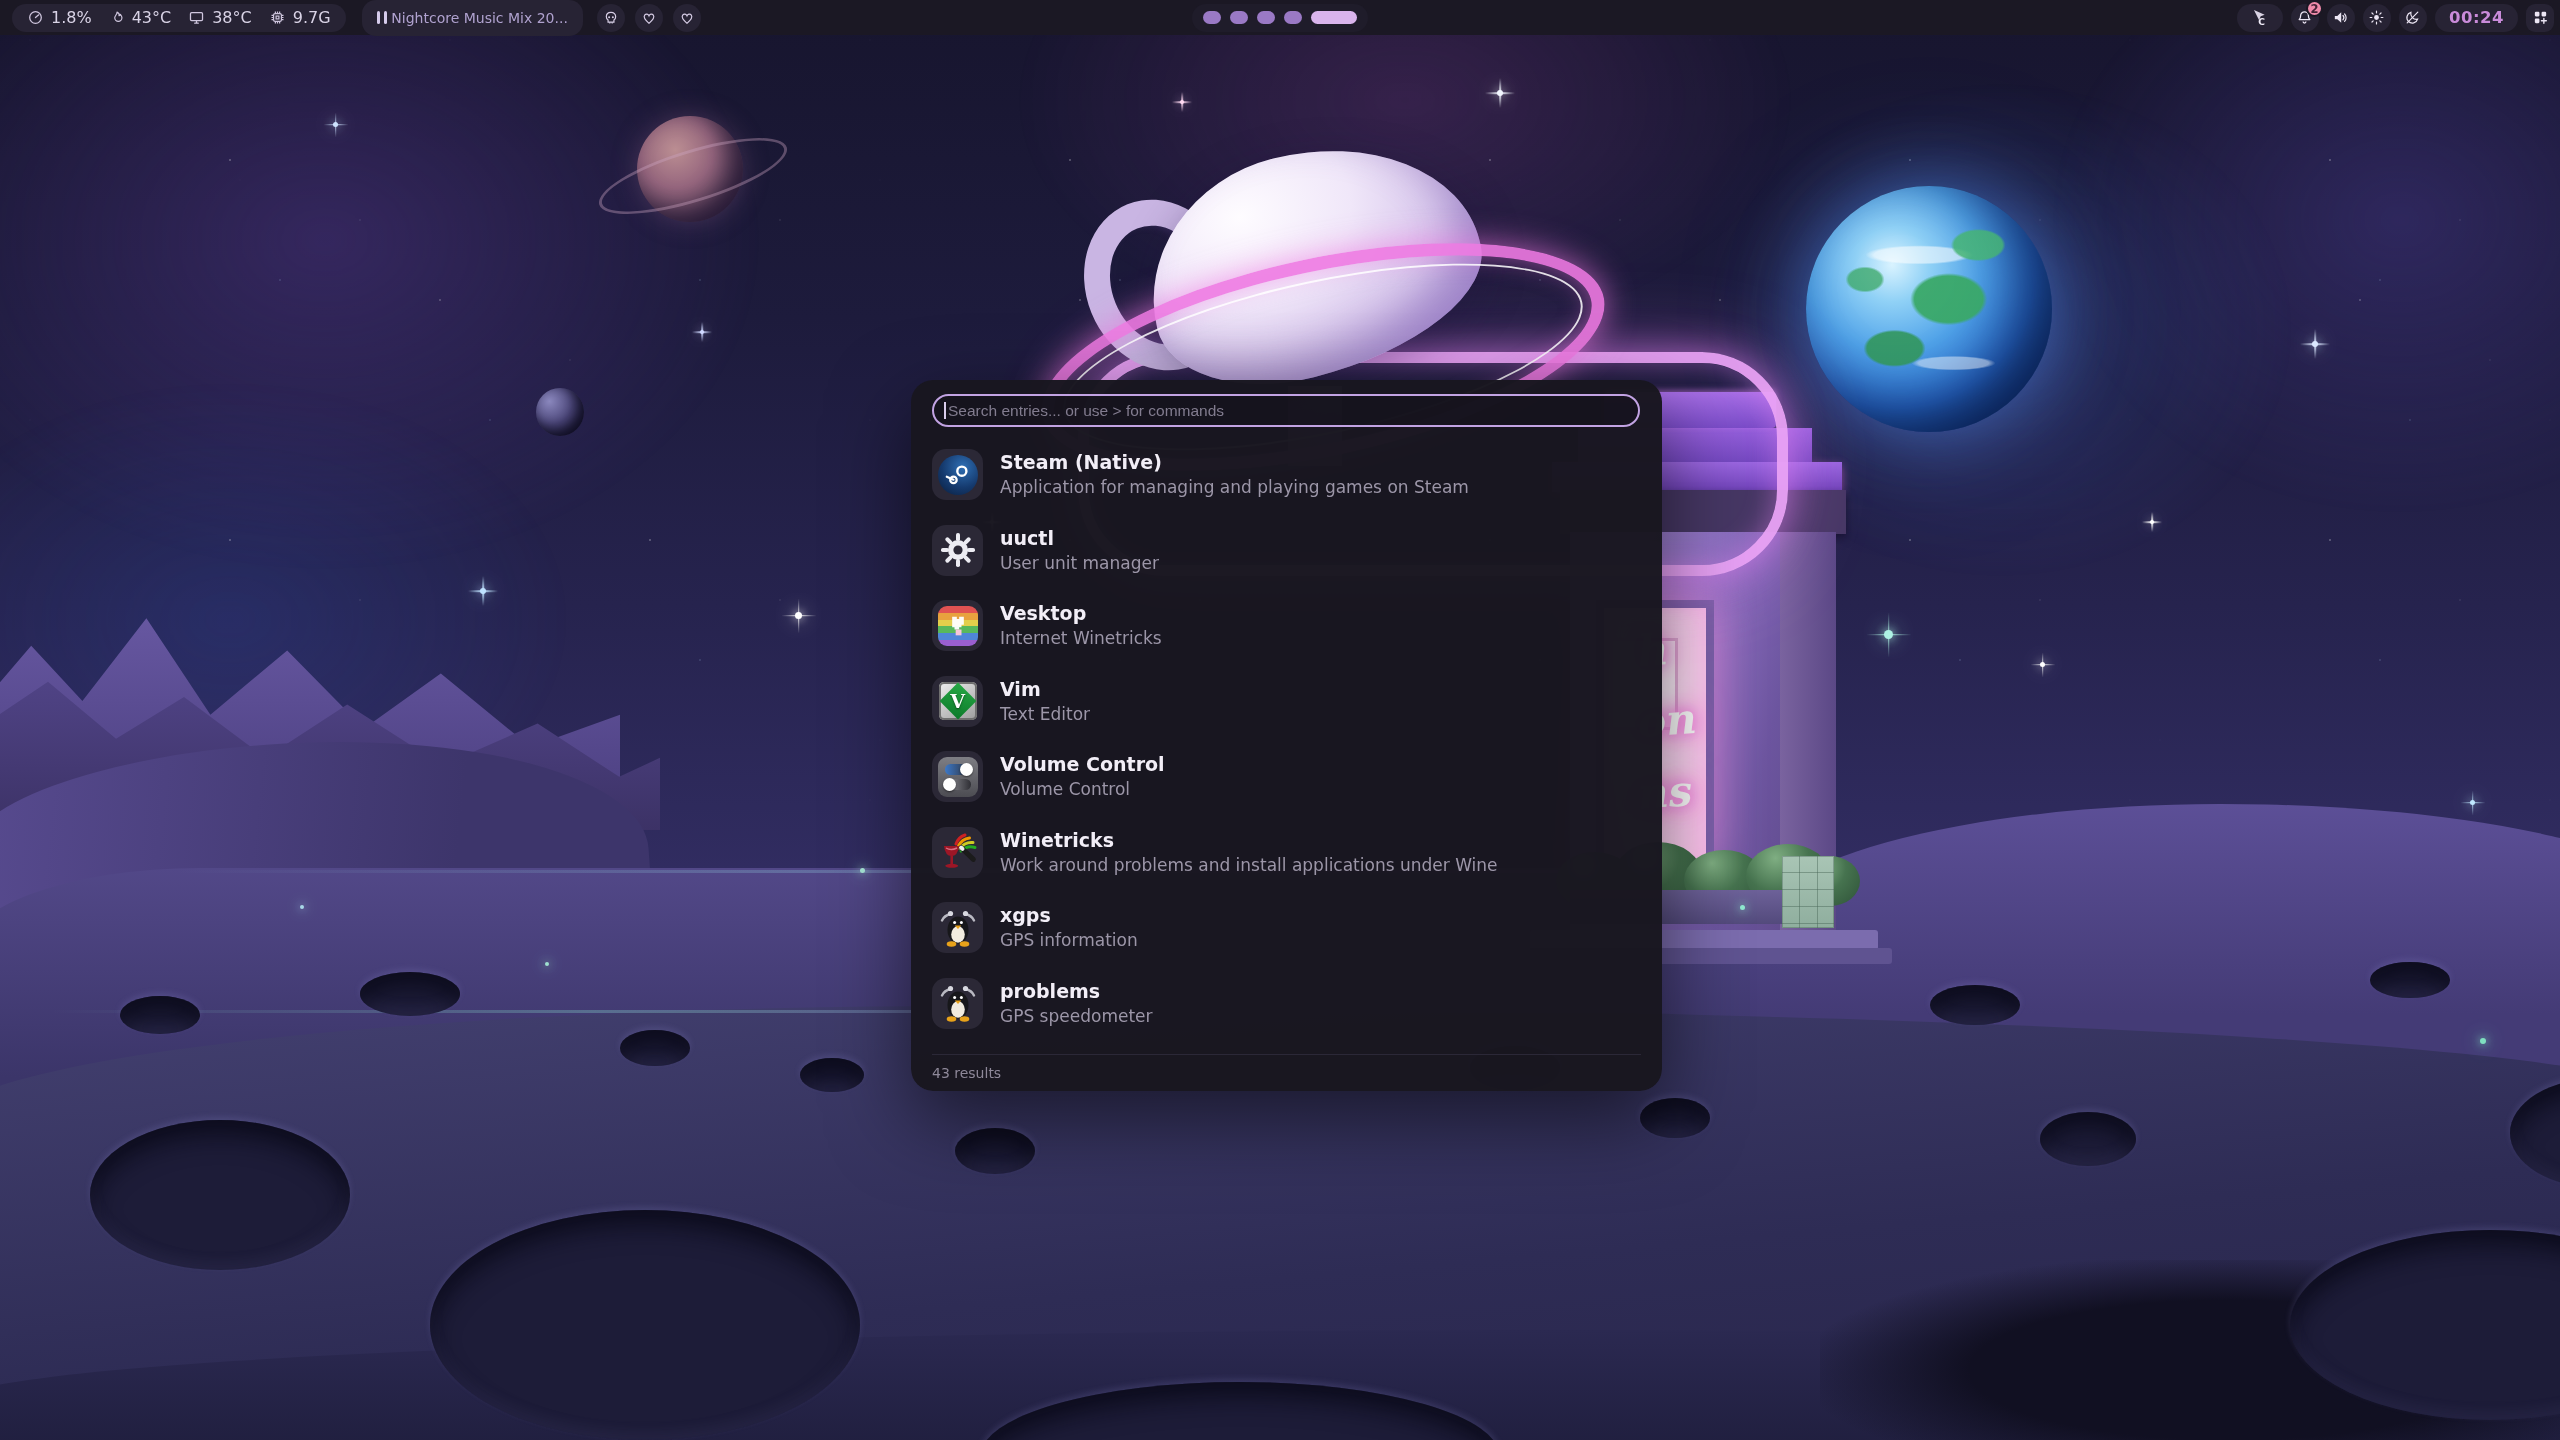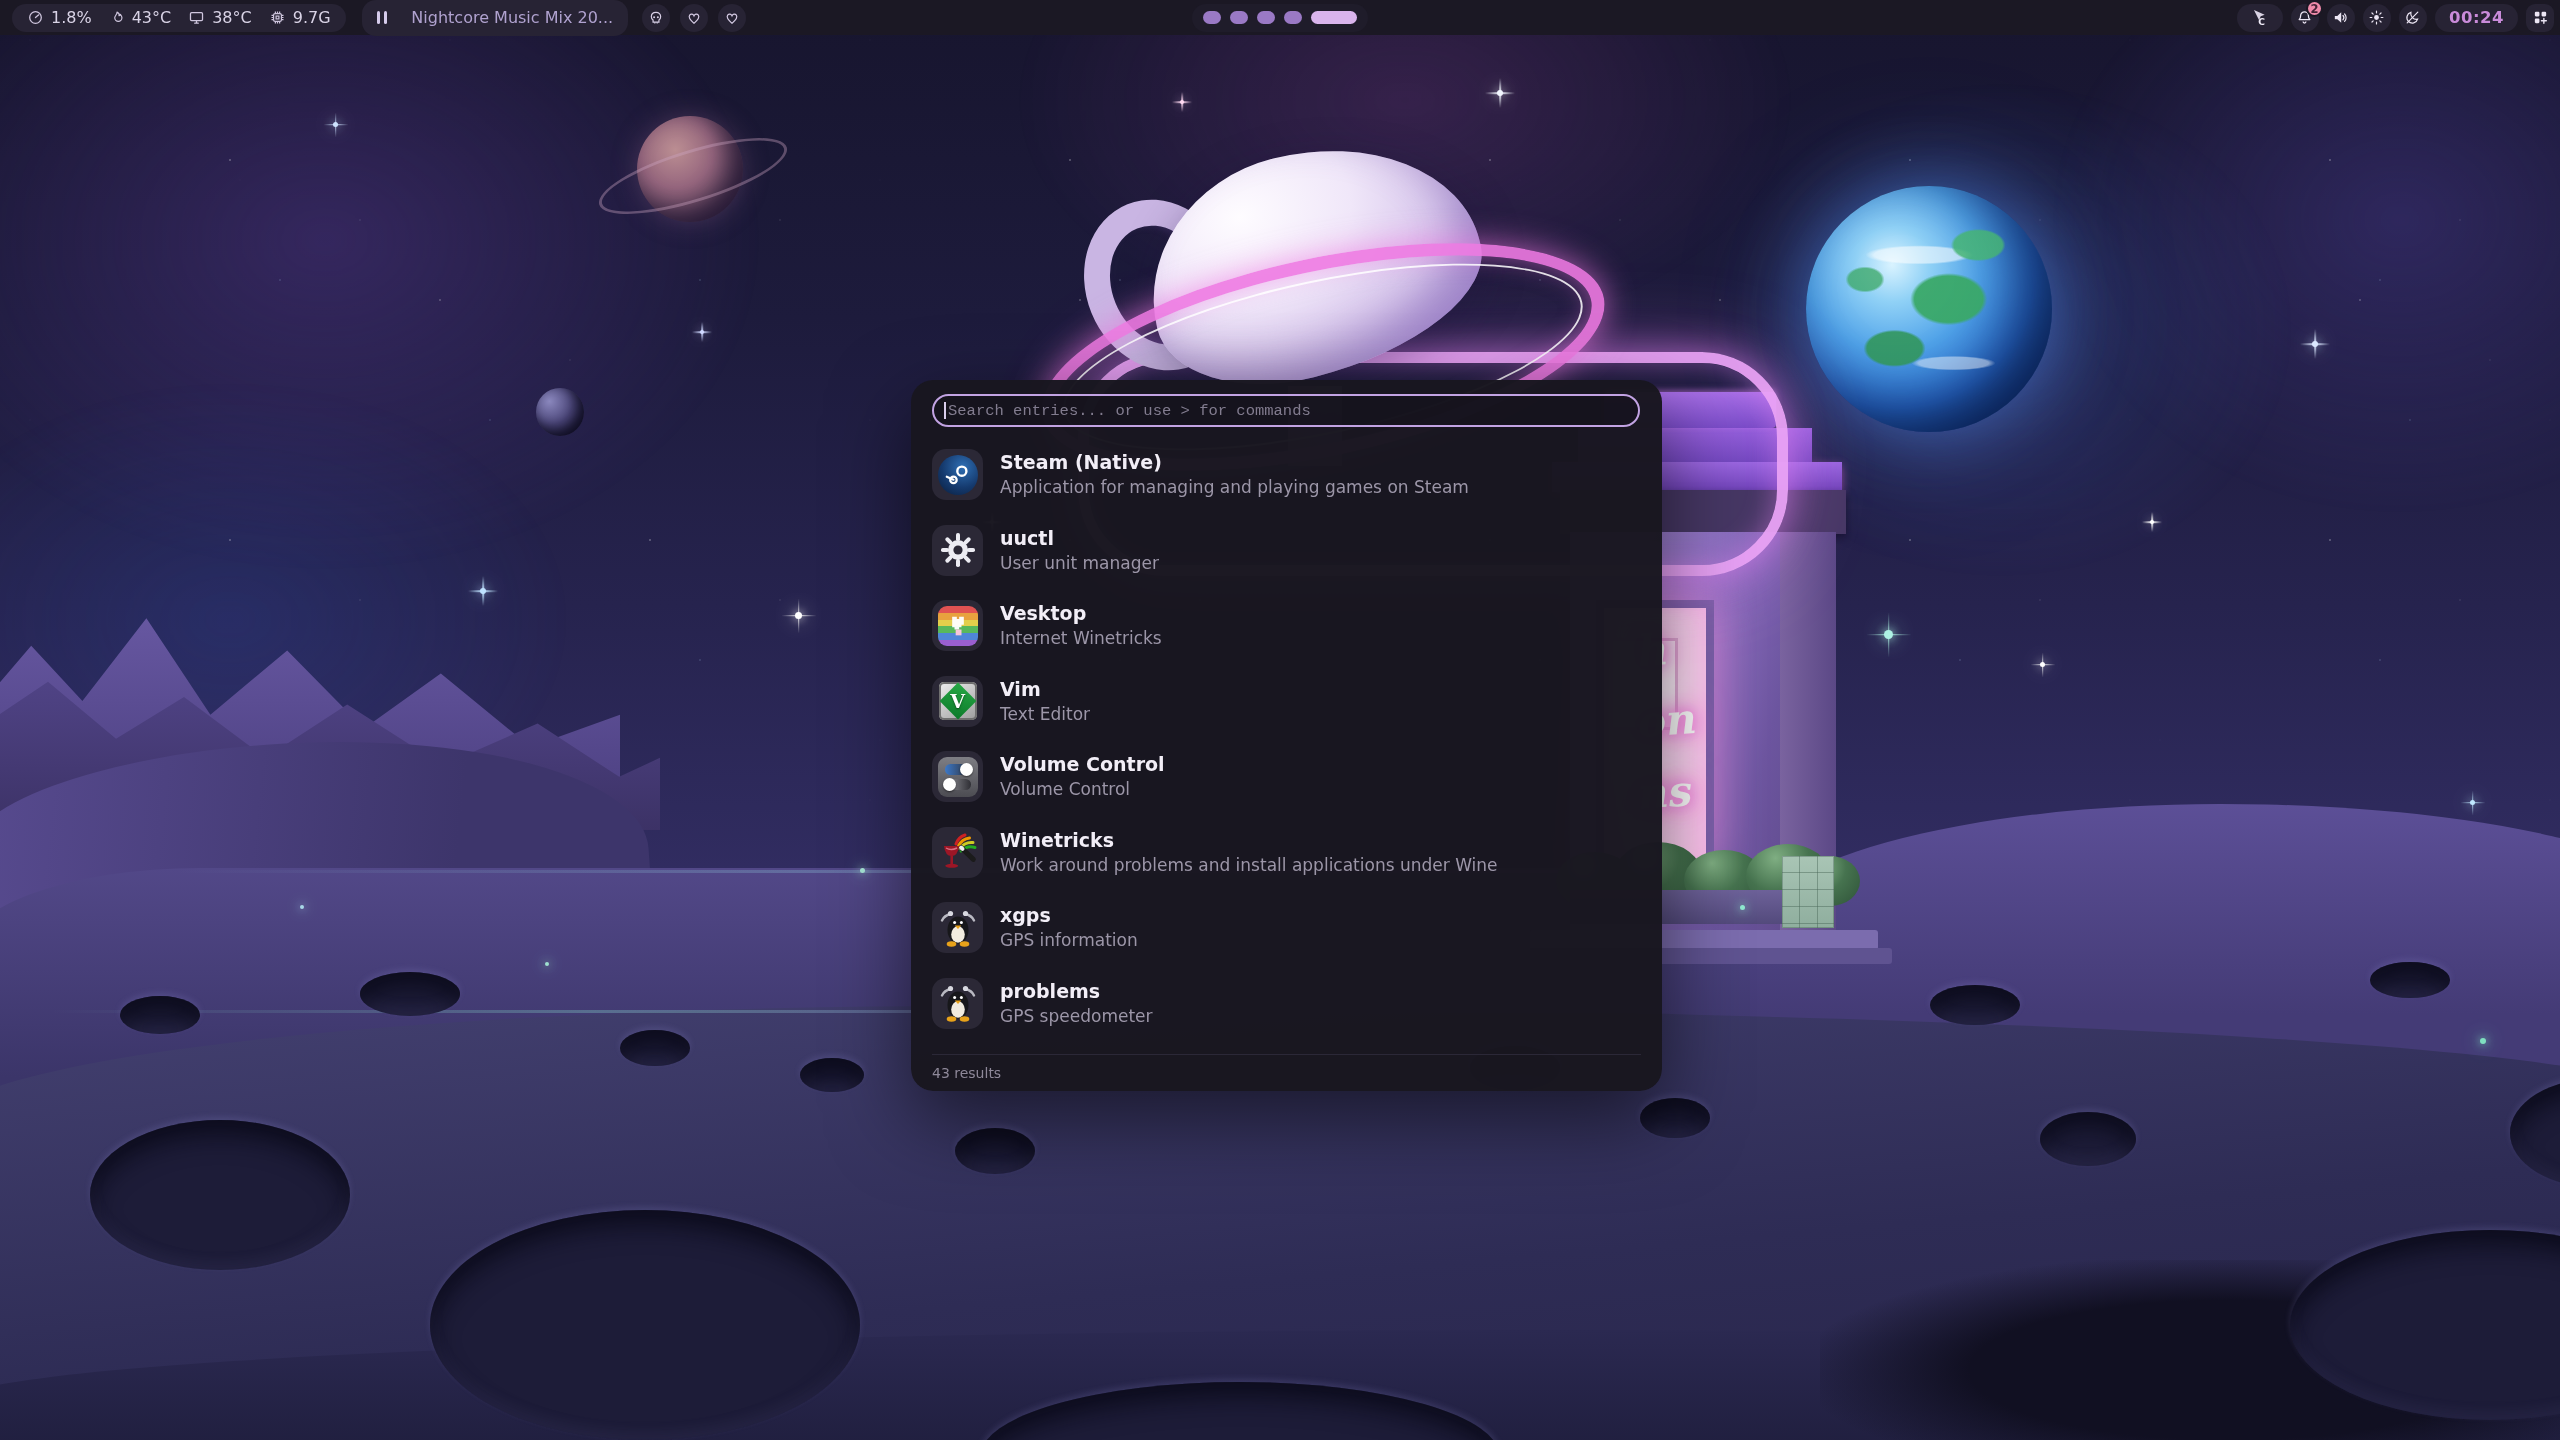--- a/index.html
+++ b/index.html
@@ -131,21 +131,21 @@
   .building .step2{position:absolute;left:-26px;top:562px;width:376px;height:16px;background:#5f5391;border-radius:3px;}
 
   
   .topbar{position:absolute;left:0;top:0;width:2560px;height:35px;background:#1b1824;z-index:50;
     display:flex;align-items:center;padding:0;}
   .pill{height:28px;border-radius:14px;background:#272334;display:flex;align-items:center;}
   .round-btn{width:28px;height:28px;border-radius:50%;background:#272334;display:grid;place-items:center;flex:none;}
   .stats{margin-left:12px;padding:0 15px;gap:17px;}
   .stat{display:flex;align-items:center;gap:7px;color:#d9d3e6;font-size:16px;font-weight:500;}
   .stat svg{display:block;}
-  .media{margin-left:16px;padding:4px 15px;gap:24px;color:#b0a2cf;font-size:16px;font-weight:500;}
+  .media{margin-left:16px;padding:4px 15px;gap:4px;color:#b0a2cf;font-size:14px;font-weight:500;}
   .pause-bars{display:flex;gap:4px;}
   .pause-bars i{width:3.4px;height:13px;background:#d6cbec;border-radius:1.5px;}
   .bar-left-icons{display:flex;gap:10px;margin-left:14px;}
   .ws-pill{position:absolute;left:50%;top:3.5px;transform:translateX(-50%);height:28px;border-radius:14px;
     background:#1f1c2a;display:flex;align-items:center;gap:9px;padding:0 11px;}
   .ws{width:18px;height:13px;border-radius:7px;background:var(--workspace-dot,#9a79c5);}
   .ws.active{width:46px;background:var(--workspace-active,#d9b4ec);}
   .bar-right{position:absolute;right:6px;top:3.5px;display:flex;align-items:center;gap:8px;}
   .tray-pill{width:46px;justify-content:center;}
   .bell-wrap{position:relative;}
@@ -167,21 +167,21 @@
   .notif-title{margin-top:9px;color:#ece8f3;font-size:17px;font-weight:bold;}
   .notif-body{margin-top:7px;color:#d9d3e4;font-size:15px;}
 
   
   .launcher{position:absolute;left:911px;top:380px;width:751px;height:711px;z-index:40;
     background:rgba(24,22,32,.985);border-radius:22px;box-shadow:0 28px 80px rgba(0,0,0,.55);}
   .search-box{position:absolute;left:21px;right:22px;top:14px;height:33px;border-radius:17px;
     border:2px solid #c2a3e3;background:rgba(18,16,26,.4);display:flex;align-items:center;box-sizing:border-box;}
   .caret{width:2px;height:17px;background:#d9cdec;margin-left:10px;flex:none;}
   .search-input{flex:1;background:transparent;border:none;outline:none;color:#e8e2f0;
-    font-size:15.5px;font-family:Liberation Mono, monospace;padding:0 0 0 2px;}
+    font-size:15.5px;font-family:Liberation Sans, sans-serif;padding:0 0 0 2px;}
   .search-input::placeholder{color:#827c8f;}
   .results{position:absolute;left:21px;right:35px;top:57px;}
   .row{height:75.5px;display:flex;align-items:center;gap:17px;border-radius:14px;}
   .row-icon{width:51px;height:51px;border-radius:14px;background:#2b2836;display:grid;place-items:center;flex:none;position:relative;}
   .row-title{color:#f2eef7;font-size:19px;font-weight:bold;line-height:1.15;}
   .row-desc{color:#9c96a8;font-size:17px;margin-top:3px;}
   .footerline{position:absolute;left:21px;right:21px;top:674px;height:1px;background:#2b2837;}
   .footer-text{position:absolute;left:21px;top:685px;color:#8e8899;font-size:14px;}
 
   

